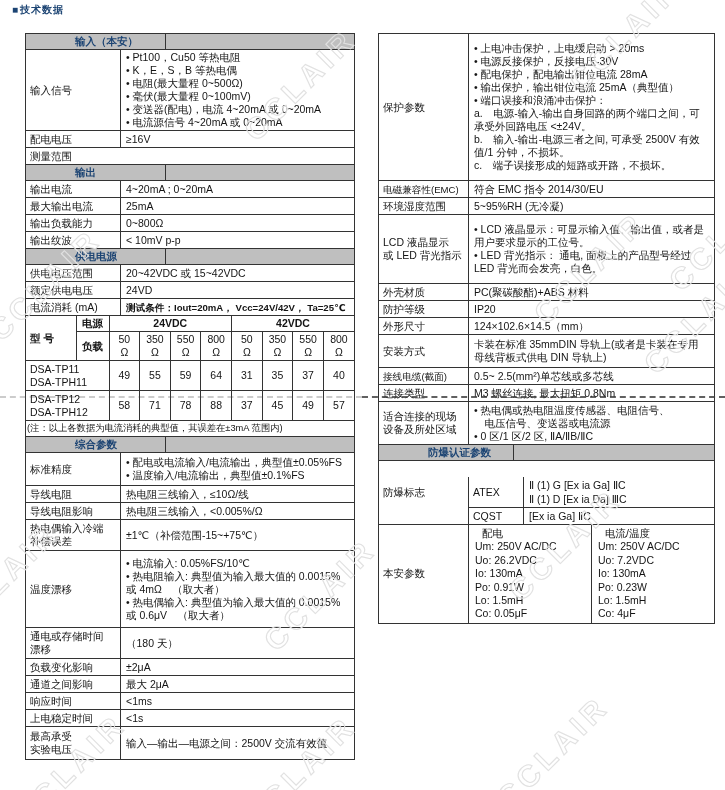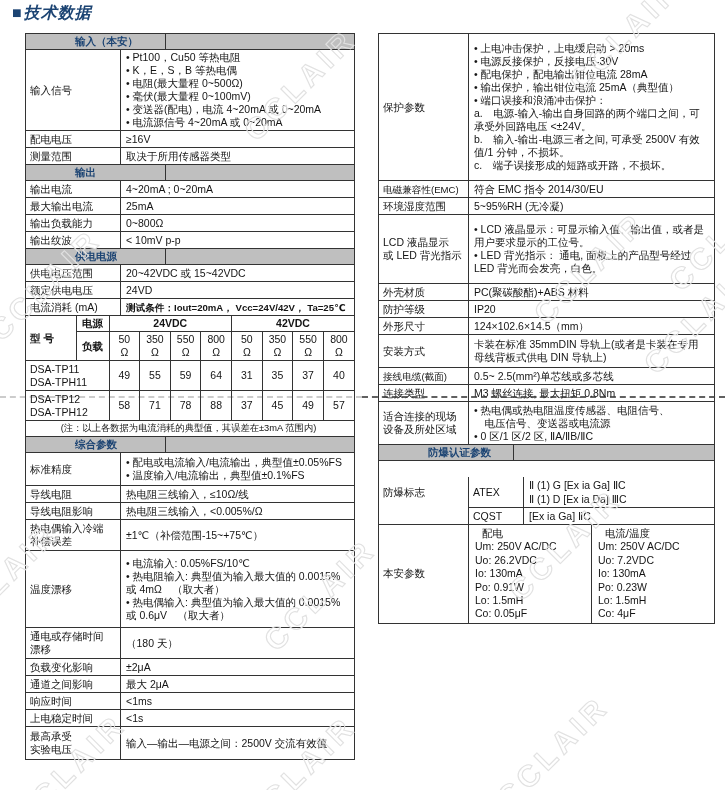--- a/index.html
+++ b/index.html
@@ -1,18 +1,18 @@
 <!DOCTYPE html>
 <html><head>
 <meta charset="utf-8">
 <style>
   html,body{margin:0;padding:0;}
   body{width:725px;height:790px;position:relative;background:#fff;overflow:hidden;
        font-family:"Liberation Sans","DejaVu Sans",sans-serif;font-size:10.5px;color:#141414;}
-  .title{position:absolute;left:12px;top:3px;font-size:16px;font-weight:bold;color:#1c4473;letter-spacing:1px;font-style:italic;}
+  .title{position:absolute;left:12px;top:3px;font-size:10px;font-weight:bold;color:#1c4473;letter-spacing:1px;}
   .title .sq{margin-right:1px;}
   .tbl{position:absolute;border:1px solid #333;background:#fff;}
   .left-tbl{left:25px;top:33px;width:328px;}
   .right-tbl{left:378px;top:33px;width:335px;}
   .tr{display:flex;border-bottom:1px solid #333;min-height:16px;align-items:stretch;background:#fff;}
   .tbl > :last-child{border-bottom:none;}
   .th{flex:0 0 88px;max-width:88px;padding:1px 2px 1px 4px;display:flex;align-items:center;
       white-space:pre-line;line-height:13px;}
   .right-tbl .th{flex:0 0 83px;max-width:83px;}
   .td{flex:1;border-left:1px solid #333;padding:1px 5px;display:flex;align-items:center;
@@ -20,21 +20,21 @@
   .sec{background:#bfbfbf;min-height:15px;padding-left:45px;}
   .sec .th{color:#1c4473;font-weight:bold;}
   .mxwrap{display:block;padding:0;border-bottom:1px solid #333;background:#fff;}
   table.mx{border-collapse:collapse;width:100%;table-layout:fixed;}
   .mx td{border-right:1px solid #333;border-bottom:1px solid #333;text-align:center;
          padding:1px 1px;line-height:13px;white-space:pre-line;vertical-align:middle;}
   .mx tr td:last-child{border-right:none;}
   .mx tr:last-child td{border-bottom:none;}
   .mx .hd{font-weight:bold;}
   .mx .model{text-align:left;padding-left:4px;}
-  .mx .note{text-align:center;font-size:9.3px;padding-right:4px;}
+  .mx .note{text-align:left;font-size:9.3px;padding-right:4px;}
   .mh30{min-height:30px;}.mh32{min-height:32px;}.mh42{min-height:42px;}
   .mh68{min-height:68px;}.mh76{min-height:76px;}.mh146{min-height:146px;}
   .small{font-size:9.6px;}
   .boldv{font-weight:bold;font-size:9.6px;}
   .exwrap{flex:1;display:flex;flex-direction:column;min-width:0;margin-top:16px;}
   .exrow{display:flex;flex:1;border-bottom:1px solid #333;}
   .exwrap > :last-child{border-bottom:none;}
   .excode{flex:0 0 46px;border-left:1px solid #333;display:flex;align-items:center;padding:1px 4px;}
   .exval{flex:1;border-left:1px solid #333;display:flex;align-items:center;padding:1px 5px;
          white-space:pre-line;line-height:14px;}
@@ -80,21 +80,20 @@
 • 毫伏(最大量程 0~100mV)
 • 变送器(配电)，电流 4~20mA 或 0~20mA
 • 电流源信号 4~20mA 或 0~20mA</div>
     </div>
   <div class="tr">
       <div class="th">配电电压</div>
       <div class="td">≥16V</div>
     </div>
   <div class="tr">
       <div class="th">测量范围</div>
-      <div class="td">取决于所用传感器类型</div>
     </div>
   <div class="tr sec">
       <div class="th">输出</div>
       <div class="td"></div>
     </div>
   <div class="tr">
       <div class="th">输出电流</div>
       <div class="td">4~20mA ; 0~20mA</div>
     </div>
   <div class="tr">

